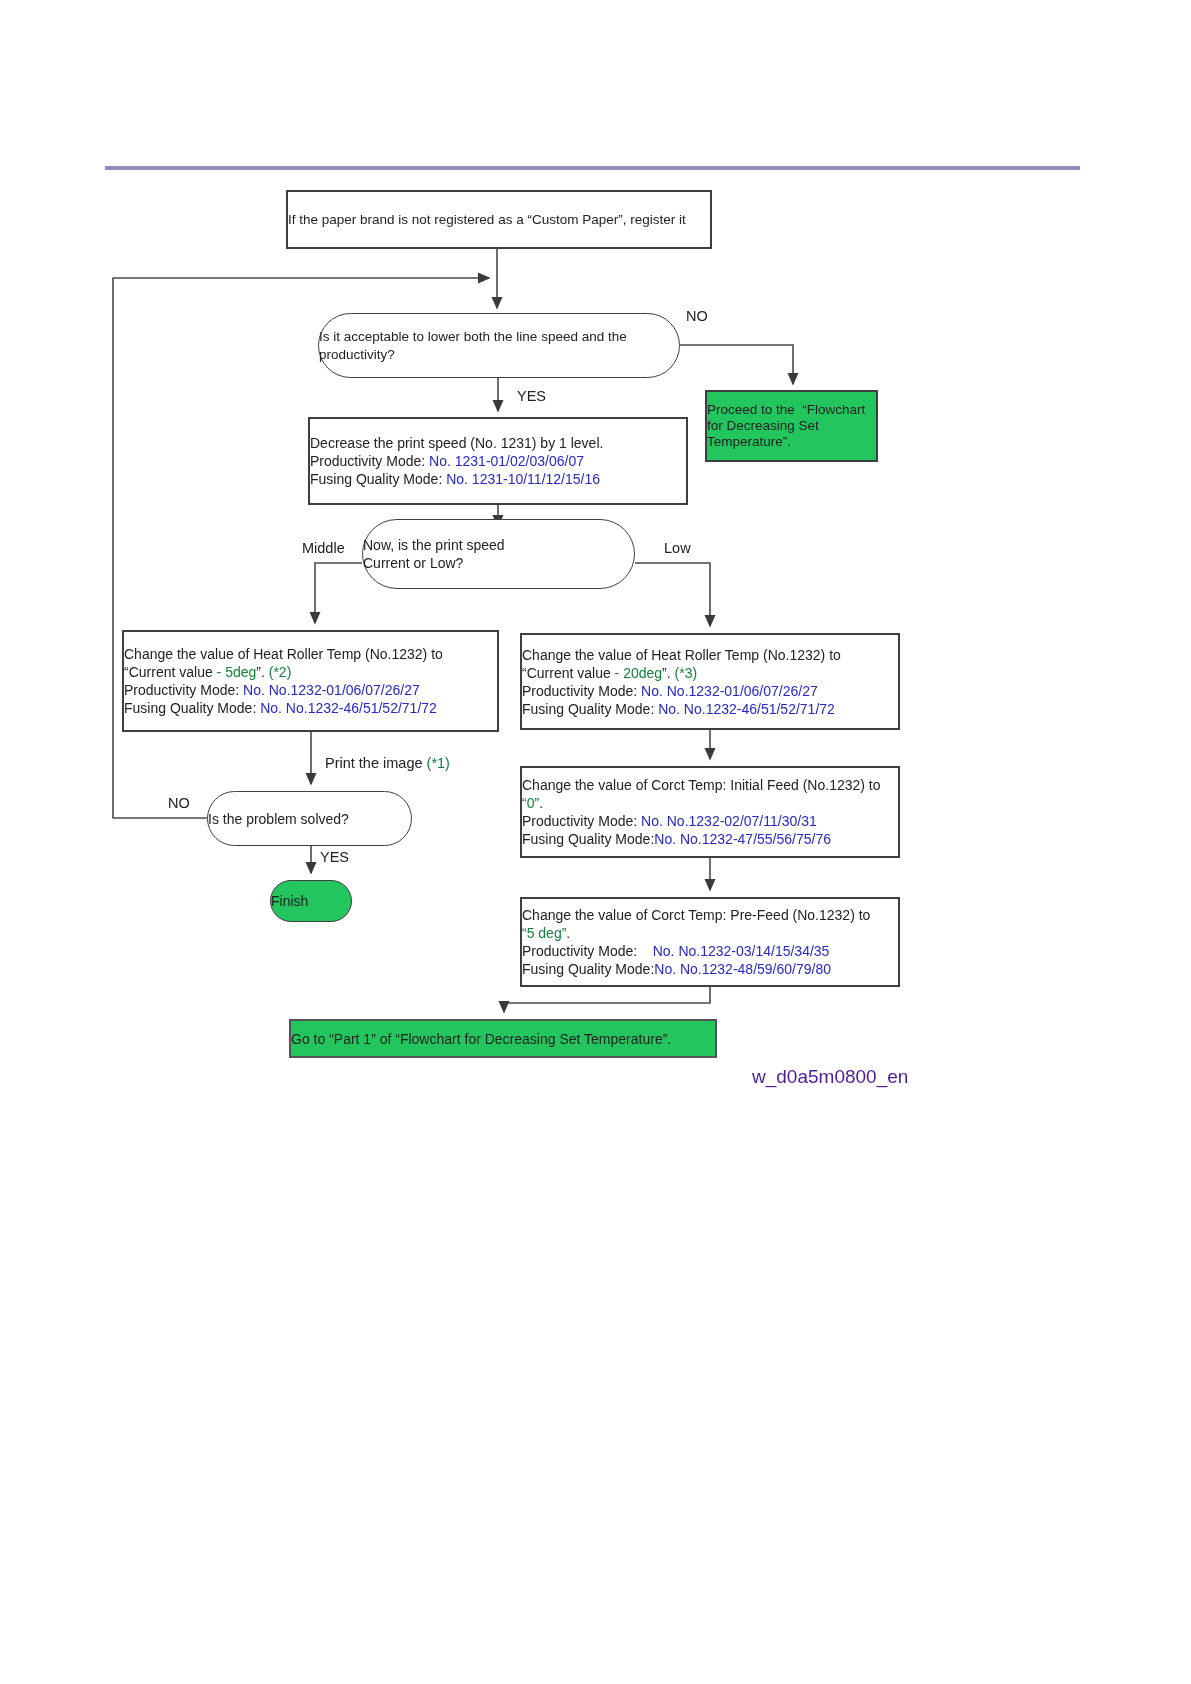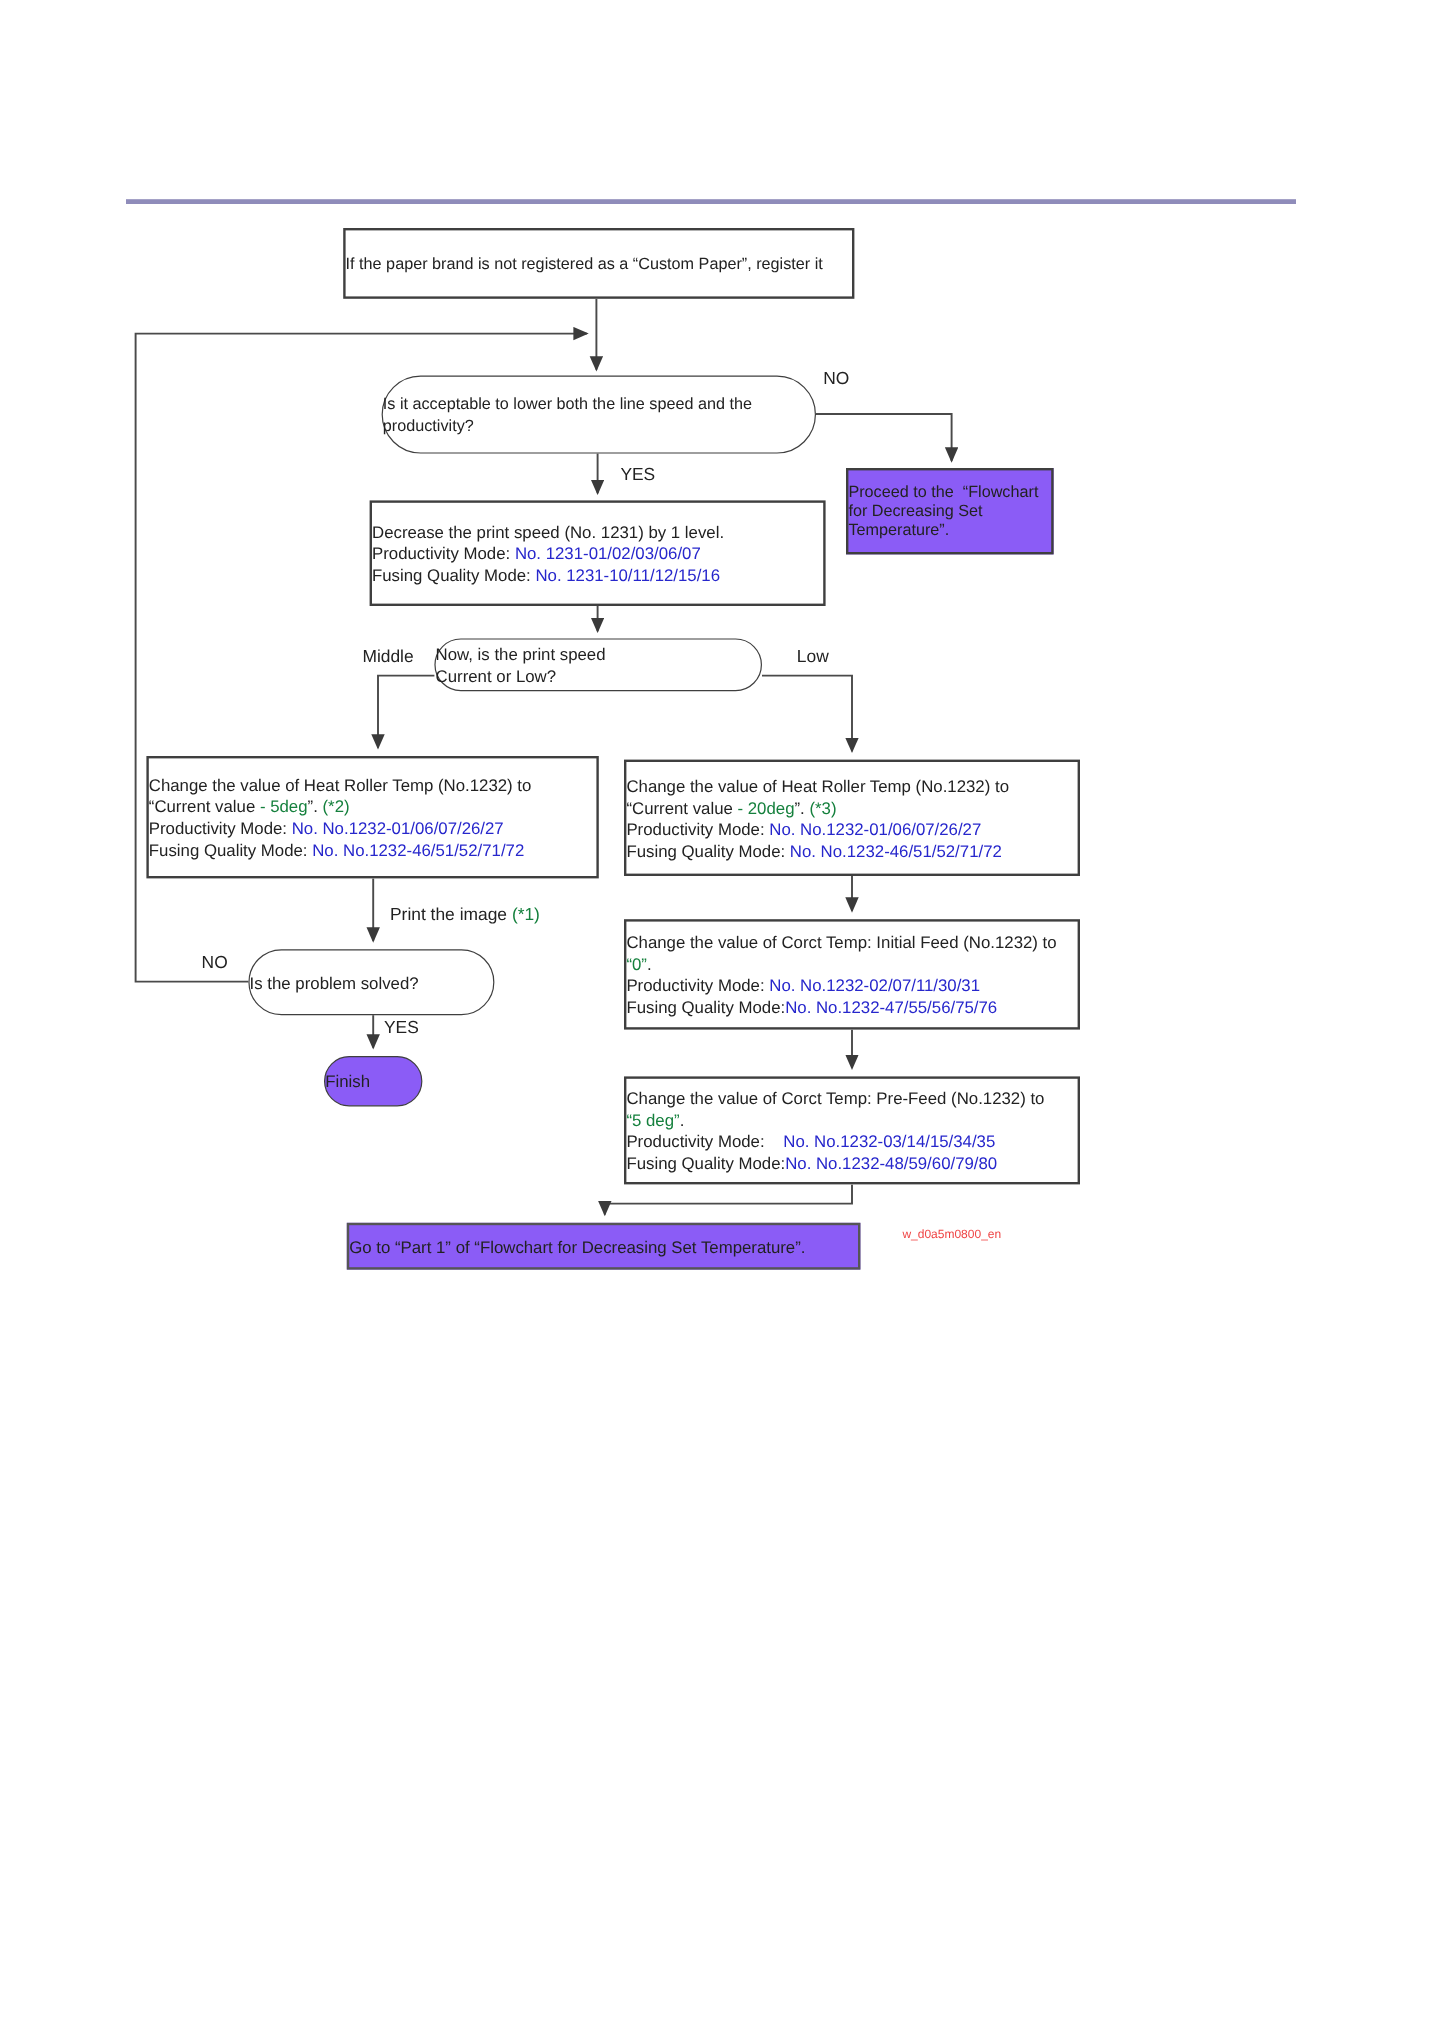--- a/index.html
+++ b/index.html
@@ -4,27 +4,27 @@
 <style>
   html,body{margin:0;padding:0;background:#ffffff;}
   #canvas{position:relative;width:1191px;height:1684px;background:#ffffff;
           font-family:"Liberation Sans", sans-serif;color:#222;overflow:hidden;}
   #connectors{position:absolute;left:0;top:0;pointer-events:none;}
   .divider{position:absolute;left:105px;top:166px;width:975px;height:4px;background:#8f8cba;}
   .node{position:absolute;box-sizing:border-box;border:2px solid #3f3f3f;background:#ffffff;
         display:flex;flex-direction:column;justify-content:center;align-items:flex-start;
         font-size:14px;line-height:18px;text-align:center;}
   .oval{border-radius:999px;border-width:1.5px;}
-  .gray{background:#8b5cf6;}
+  .gray{background:#22c55e;}
   .tight{font-size:13.5px;}
   .tline{white-space:pre;}
   .blue{color:#2727cc;margin-top:35px;}
   .red{color:#15803d;}
   .lbl{position:absolute;font-size:14.5px;color:#222;white-space:pre;}
-  .watermark{position:absolute;left:752px;top:1024px;font-size:10px;color:#ef4444;}
+  .watermark{position:absolute;left:752px;top:1066px;font-size:19px;color:#4c1d95;}
 </style>
 </head>
 <body>
 
 <div id="canvas">
 
   <div class="divider"></div>
 
   <svg id="connectors" width="1191" height="1684" viewBox="0 0 1191 1684">
     <defs>
@@ -64,21 +64,21 @@
     <div class="tline">for Decreasing Set</div>
     <div class="tline">Temperature”.</div>
   </div>
 
   <div class="node" style="left:308px;top:417px;width:380px;height:88px;">
     <div class="tline">Decrease the print speed (No. 1231) by 1 level.</div>
     <div class="tline"><span>Productivity Mode: </span><span class="blue">No. 1231-01/02/03/06/07</span></div>
     <div class="tline"><span>Fusing Quality Mode: </span><span class="blue">No. 1231-10/11/12/15/16</span></div>
   </div>
 
-  <div class="node oval" style="left:362px;top:532px;width:273px;height:44px;">
+  <div class="node oval" style="left:362px;top:519px;width:273px;height:70px;">
     <div class="tline">Now, is the print speed</div>
     <div class="tline">Current or Low?</div>
   </div>
   <div class="lbl" style="left:302px;top:540px;">Middle</div>
   <div class="lbl" style="left:664px;top:540px;">Low</div>
 
   <div class="node" style="left:122px;top:630px;width:377px;height:102px;">
     <div class="tline">Change the value of Heat Roller Temp (No.1232) to</div>
     <div class="tline"><span>“Current value </span><span class="red">- 5deg</span><span>”. </span><span class="red">(*2)</span></div>
     <div class="tline"><span>Productivity Mode: </span><span class="blue">No. No.1232-01/06/07/26/27</span></div>

